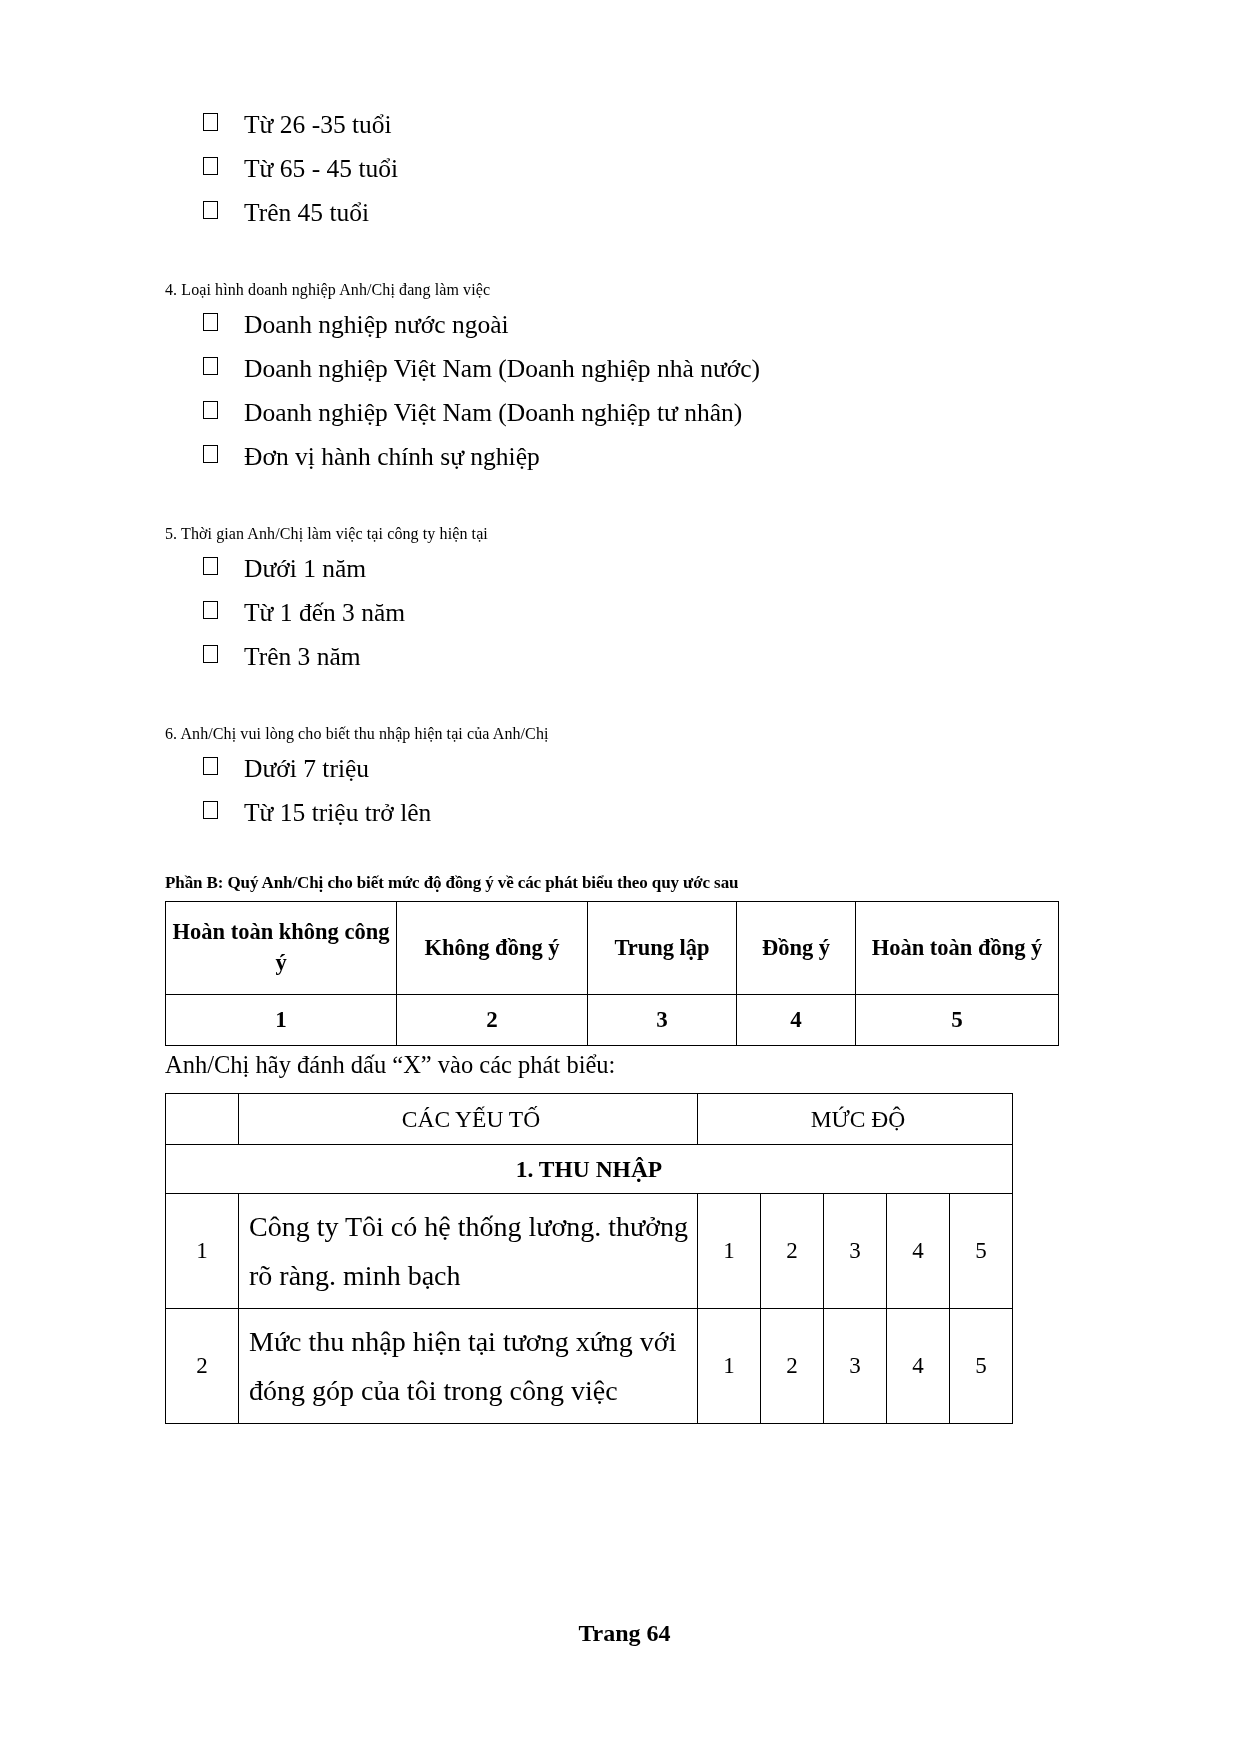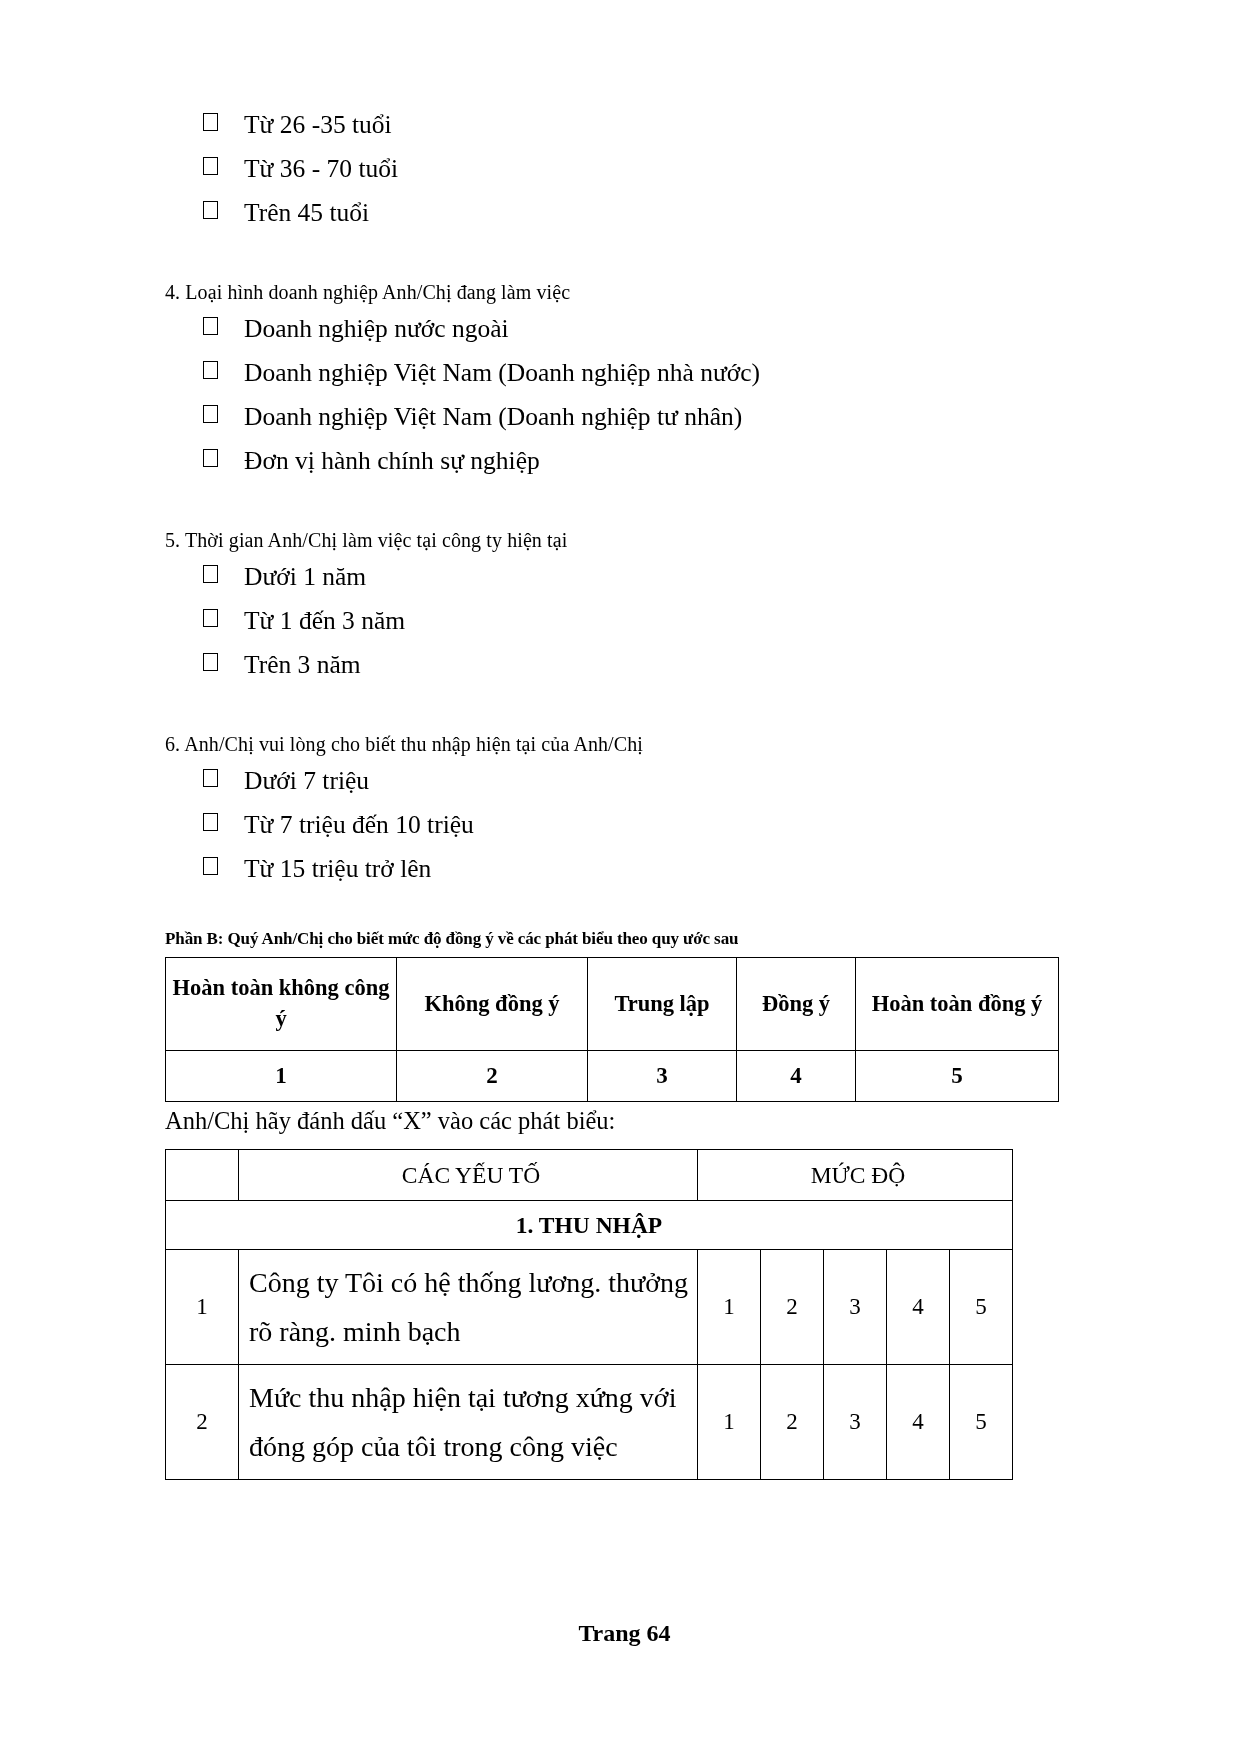--- a/index.html
+++ b/index.html
@@ -18,21 +18,21 @@
   .page {
     position: relative;
     width: 1240px;
     height: 1754px;
     box-sizing: border-box;
     padding: 112px 165px 0 165px;
   }
 
   
   .question {
-    font-size: 20px;
+    font-size: 16px;
     line-height: 1.0;
     margin: 8px 0 6px 0;
     letter-spacing: 0.1px;
   }
   .q-spacer-top { margin-top: 38px; }
 
   .options { margin: 0; padding: 0; }
 
   .option-row {
     display: flex;
@@ -154,21 +154,21 @@
 
 <div class="page">
 
   <div class="options">
     <div class="option-row">
       <span class="checkbox-glyph"></span>
       <span class="option-label">Từ 26 -35 tuổi</span>
     </div>
     <div class="option-row">
       <span class="checkbox-glyph"></span>
-      <span class="option-label">Từ 36 - 70 tuổi</span>
+      <span class="option-label">Từ 65 - 45 tuổi</span>
     </div>
     <div class="option-row">
       <span class="checkbox-glyph"></span>
       <span class="option-label">Trên 45 tuổi</span>
     </div>
   </div>
 
   <p class="question q-spacer-top">4. Loại hình doanh nghiệp Anh/Chị đang làm việc</p>
   <div class="options">
     <div class="option-row first">
@@ -203,24 +203,20 @@
       <span class="checkbox-glyph"></span>
       <span class="option-label">Trên 3 năm</span>
     </div>
   </div>
 
   <p class="question q-spacer-top">6. Anh/Chị vui lòng cho biết thu nhập hiện tại của Anh/Chị</p>
   <div class="options">
     <div class="option-row first">
       <span class="checkbox-glyph"></span>
       <span class="option-label">Dưới 7 triệu</span>
-    </div>
-    <div class="option-row">
-      <span class="checkbox-glyph"></span>
-      <span class="option-label">Từ 7 triệu đến 10 triệu</span>
     </div>
     <div class="option-row">
       <span class="checkbox-glyph"></span>
       <span class="option-label">Từ 15 triệu trở lên</span>
     </div>
   </div>
 
   <p class="part-b-heading">Phần B: Quý Anh/Chị cho biết mức độ đồng ý về các phát biểu theo quy ước sau</p>
 
   <table class="scale-table">

